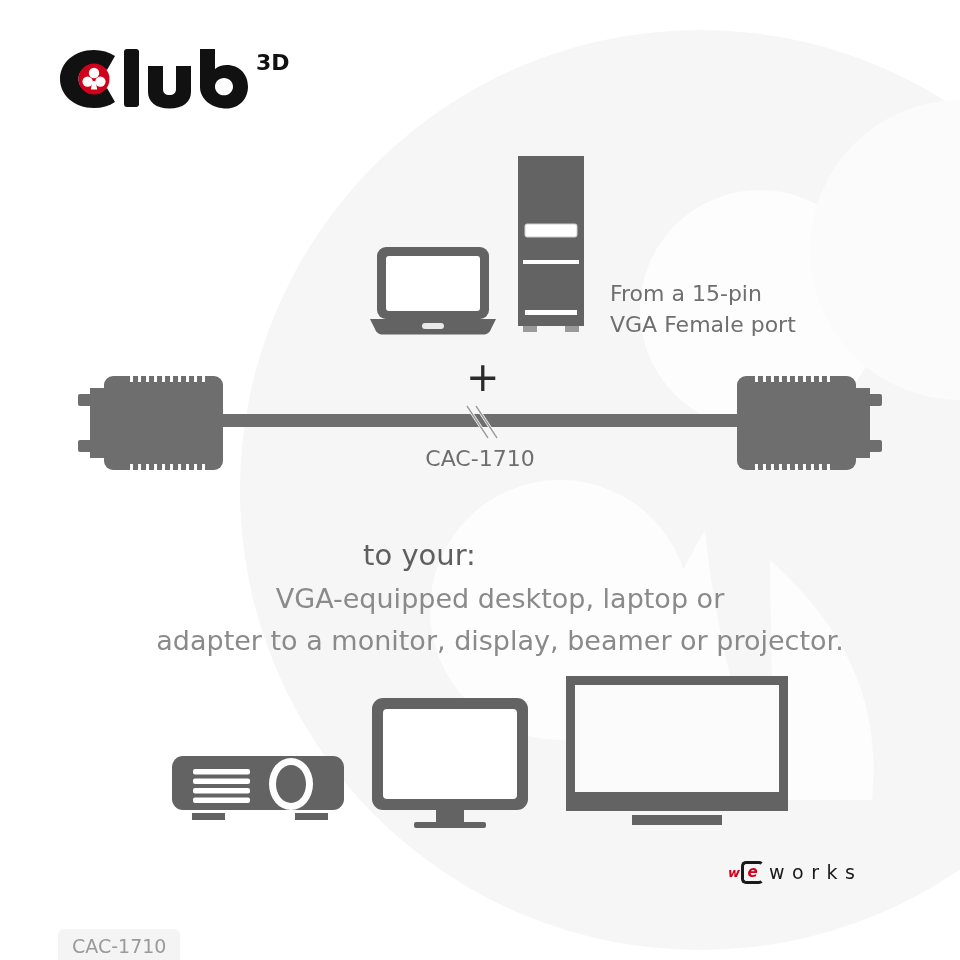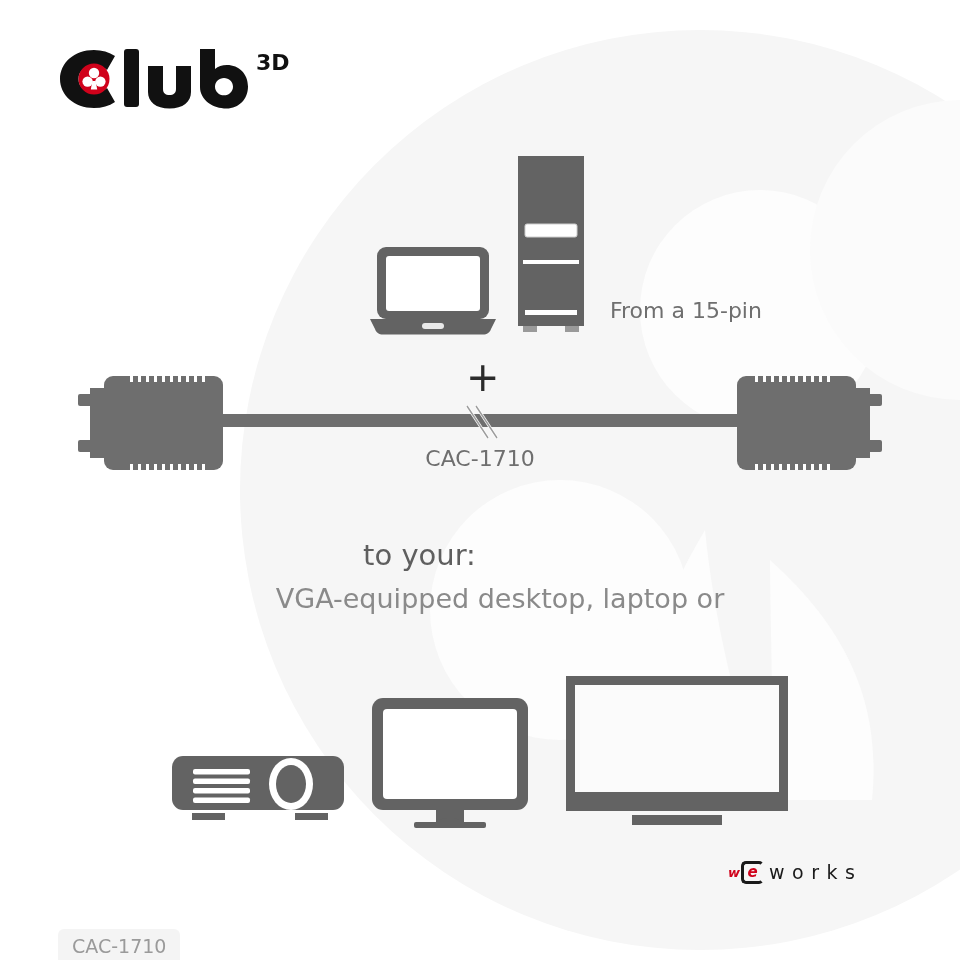--- a/index.html
+++ b/index.html
@@ -42,21 +42,21 @@
     top: 142px;
     font-size: 37px;
     color: #7b7b7b;
     font-weight: 400;
     letter-spacing: 0.2px;
     white-space: nowrap;
   }
   .from-text {
     position: absolute;
     left: 610px;
-    top: 295px;
+    top: 278px;
     font-size: 22px;
     line-height: 31px;
     color: #6f6f6f;
     white-space: nowrap;
   }
   .plus-sign {
     position: absolute;
     left: 466px;
     top: 357px;
     font-size: 40px;
@@ -232,20 +232,21 @@
     <rect x="2" y="0" width="66" height="170" fill="#636363"></rect>
     <rect x="9" y="68" width="52" height="13" rx="2" fill="#ffffff" stroke="#cfcfcf" stroke-width="1"></rect>
     <rect x="7" y="104" width="56" height="4" fill="#ffffff"></rect>
     <rect x="9" y="154" width="52" height="5" fill="#ffffff"></rect>
     <rect x="7" y="170" width="14" height="6" fill="#9a9a9a"></rect>
     <rect x="49" y="170" width="14" height="6" fill="#9a9a9a"></rect>
   </svg>
 
   <div class="from-text">
     <span>From a 15-pin</span><br>
+    <span>VGA Female port</span>
   </div>
 
   <div class="plus-sign">+</div>
 
   <svg id="cable-assembly" width="804" height="110" viewBox="0 0 804 110" aria-hidden="true">
 
     <rect x="140" y="46" width="530" height="13" fill="#6e6e6e"></rect>
 
     <line x1="389" y1="38" x2="410" y2="70" stroke="#ffffff" stroke-width="3"></line>
     <line x1="398" y1="38" x2="419" y2="70" stroke="#ffffff" stroke-width="3"></line>
@@ -318,20 +319,21 @@
           <rect x="124" y="96" width="3" height="6"></rect>
       </g>
     </g>
   </svg>
 
   <div class="cable-label">CAC-1710</div>
 
   <div class="to-your">to your:</div>
   <div class="desc">
     <span>VGA-equipped desktop, laptop or</span>
+    <span>adapter to a monitor, display, beamer or projector.</span>
   </div>
 
   <svg class="dev" id="proj" width="172" height="76" viewBox="0 0 172 76" aria-hidden="true">
     <rect x="0" y="4" width="172" height="54" rx="11" fill="#636363"></rect>
     <g fill="#ffffff">
       <rect x="21" y="17" width="57" height="5.5" rx="2"></rect>
       <rect x="21" y="26.5" width="57" height="5.5" rx="2"></rect>
       <rect x="21" y="36" width="57" height="5.5" rx="2"></rect>
       <rect x="21" y="45.5" width="57" height="5.5" rx="2"></rect>
     </g>

